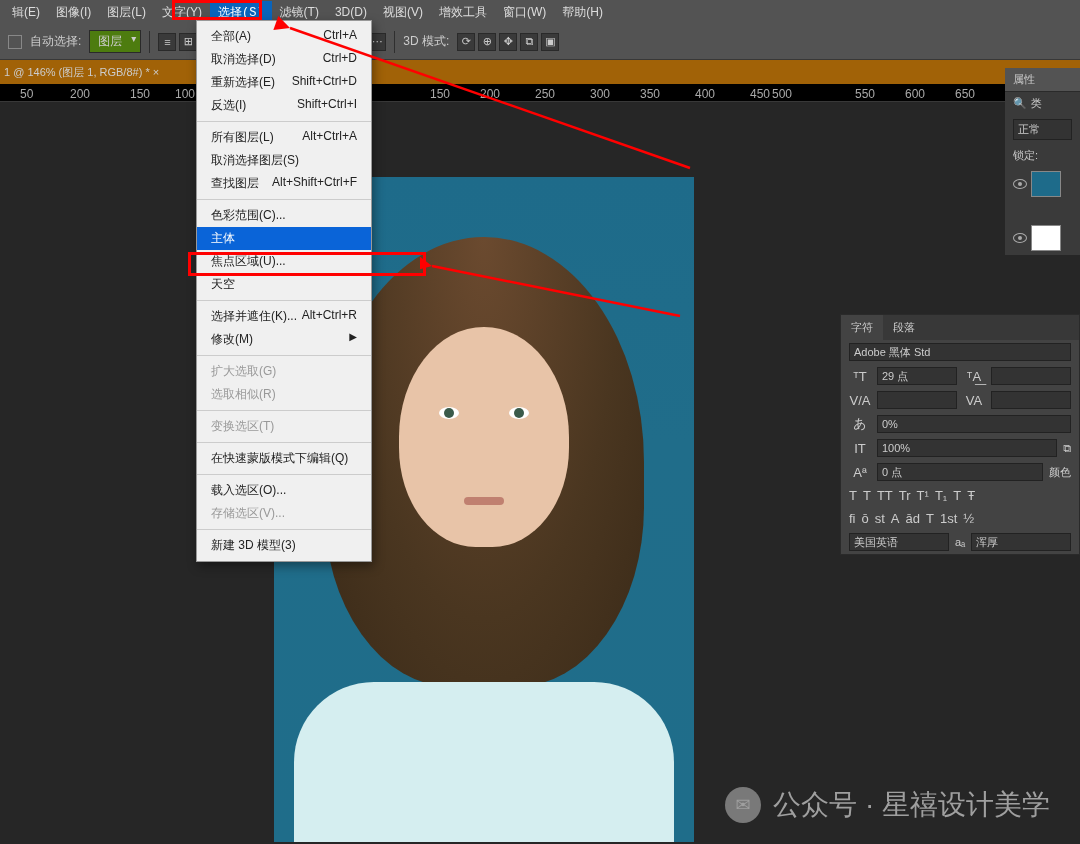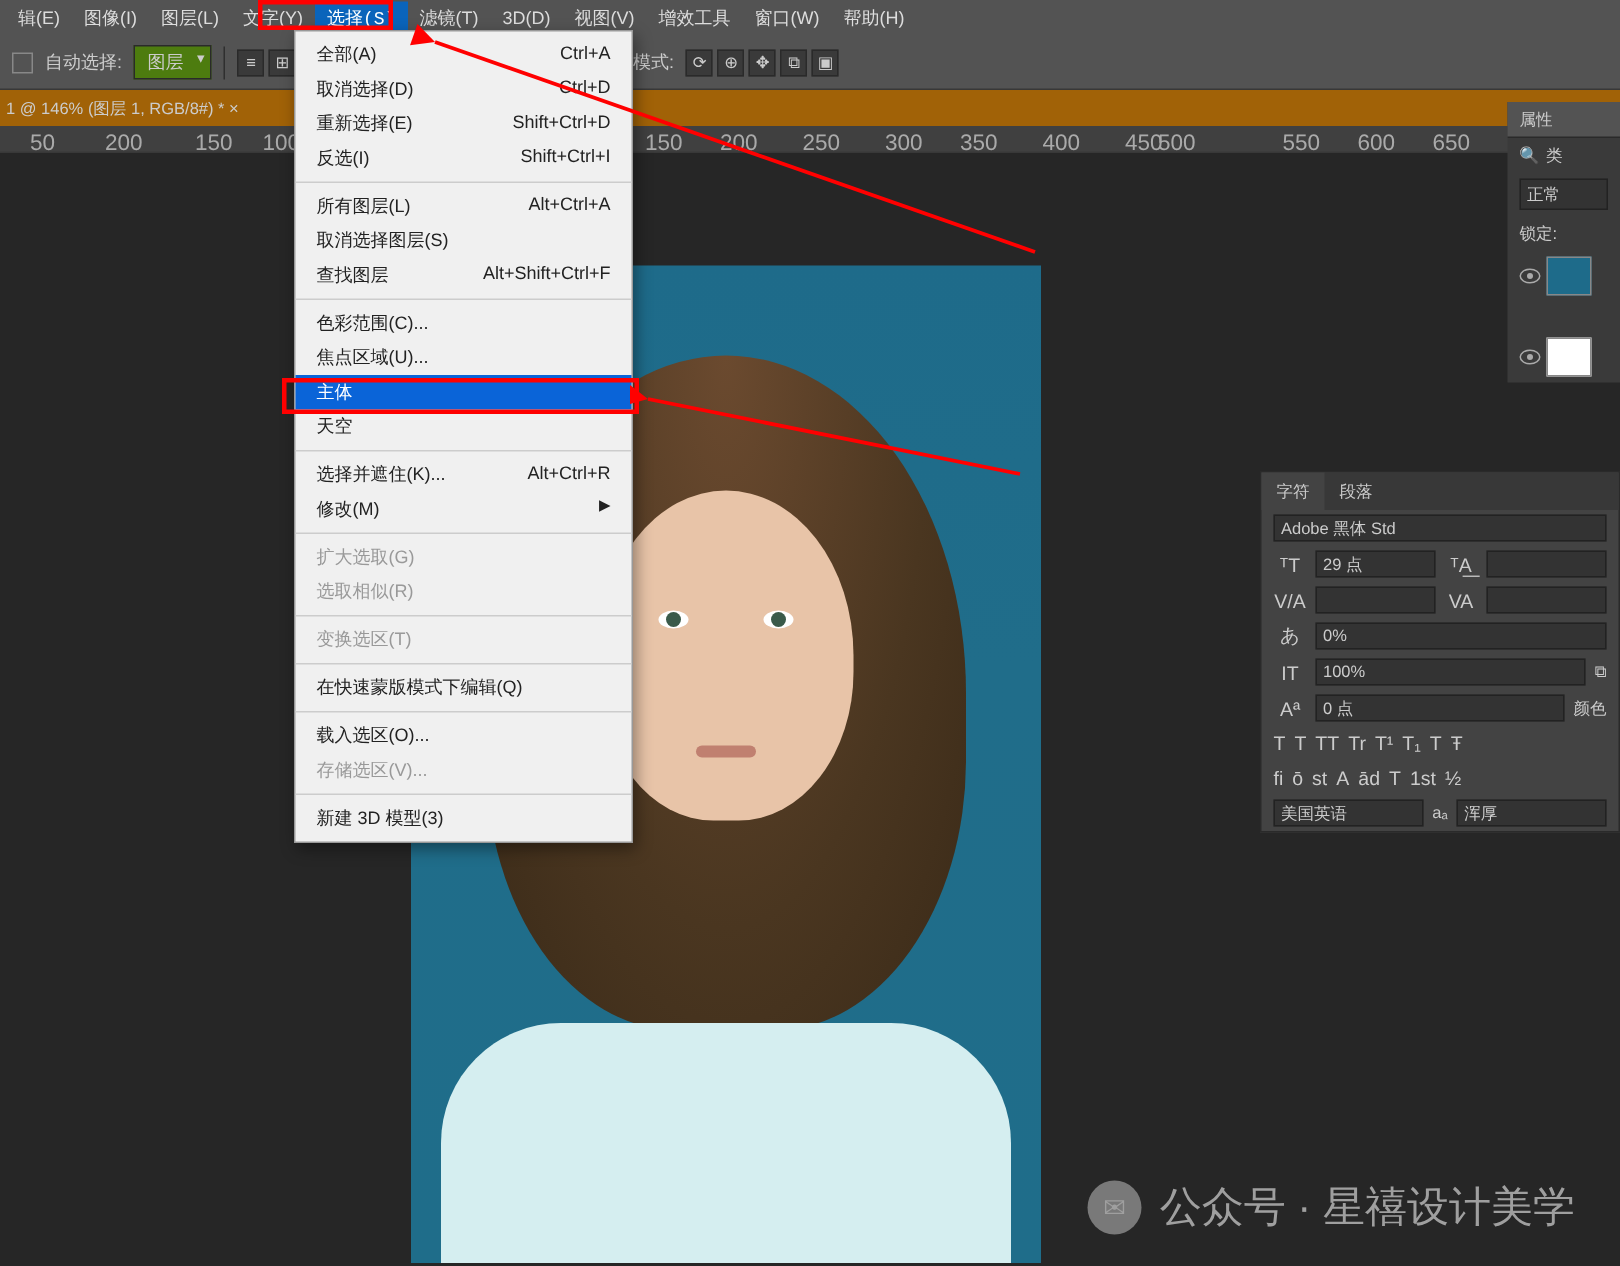--- a/index.html
+++ b/index.html
@@ -11,35 +11,35 @@
 
 .optbar { background: #535353; height: 36px; display: flex; align-items: center; padding: 0 8px; gap: 8px; font-size: 12px; color: #ccc; border-bottom: 1px solid #383838; }
 .checkbox { width: 14px; height: 14px; border: 1px solid #888; display: inline-block; }
 .dd { background: #4d7c0f; padding: 2px 18px 2px 8px; border: 1px solid #2a2a2a; position: relative; text-align: right; }
 .dd::after { content: "▾"; position: absolute; right: 4px; font-size: 10px; }
 .sep { width: 1px; height: 22px; background: #2f2f2f; }
 .ticon { width: 18px; height: 18px; background: #3a3a3a; border: 1px solid #2a2a2a; display: flex; align-items: center; justify-content: center; font-size: 11px; }
 
 .tabbar { background: #a16207; height: 24px; display: flex; align-items: center; font-size: 11px; color: #ccc; padding-left: 4px; }
 
-.ruler-h { background: #404040; height: 18px; display: flex; align-items: flex-end; font-size: 15px; color: #aaa; position: relative; border-bottom: 1px solid #383838; }
+.ruler-h { background: #000000; height: 18px; display: flex; align-items: flex-end; font-size: 12px; color: #aaa; position: relative; border-bottom: 1px solid #383838; }
 .ruler-h span { position: absolute; top: 3px; }
 
 .canvas-area { position: absolute; top: 102px; left: 0; right: 0; bottom: 0; background: #262626; }
 .portrait { position: absolute; left: 274px; top: 75px; width: 420px; height: 665px; background: linear-gradient(180deg,#1e6b8a 0%,#206d8a 40%,#1f6d8a 100%); overflow: hidden; }
 .head { position: absolute; left: 50%; top: 150px; transform: translateX(-50%); width: 170px; height: 220px; background: #e8c4a8; border-radius: 50% 50% 45% 45%; }
 .hair { position: absolute; left: 50%; top: 60px; transform: translateX(-50%); width: 320px; height: 450px; background: radial-gradient(ellipse at top,#6b4a2f 0%,#4a3620 60%,#3a2a18 100%); border-radius: 50% 50% 40% 40%; }
 .shirt { position: absolute; bottom: 0; left: 50%; transform: translateX(-50%); width: 380px; height: 160px; background: #d5eef0; border-radius: 80px 80px 0 0; }
 .eye { position: absolute; width: 20px; height: 12px; background: #fff; border-radius: 50%; top: 230px; }
 .eye.l { left: 165px; } .eye.r { left: 235px; }
 .pupil { width: 10px; height: 10px; background: #3a5a4a; border-radius: 50%; margin: 1px auto; }
 .mouth { position: absolute; width: 40px; height: 8px; background: #c08070; border-radius: 10px; left: 190px; top: 320px; }
 
 
-.dropdown { position: absolute; left: 196px; top: 20px; width: 226px; background: #f0f0f0; border: 1px solid #999; box-shadow: 2px 4px 10px rgba(0,0,0,.4); font-size: 12px; color: #222; z-index: 50; }
+.dropdown { position: absolute; left: 196px; top: 20px; width: 176px; background: #f0f0f0; border: 1px solid #999; box-shadow: 2px 4px 10px rgba(0,0,0,.4); font-size: 12px; color: #222; z-index: 50; }
 .dropdown .grp { padding: 4px 0; border-bottom: 1px solid #ccc; }
 .dropdown .grp:last-child { border-bottom: none; }
 .dropdown .row { display: flex; justify-content: space-between; padding: 3px 14px; cursor: pointer; white-space: nowrap; }
 .dropdown .row.sel { background: #0a64d8; color: #fff; }
 .dropdown .row.dis { color: #999; }
 .dropdown .row .arr { font-size: 10px; }
 
 
 .redbox { position: absolute; border: 3px solid #f00; z-index: 60; pointer-events: none; }
 .arrow { position: absolute; z-index: 55; }
@@ -181,25 +181,25 @@
       </div>
       <div class="row">
         <span>查找图层</span>
         <span>Alt+Shift+Ctrl+F</span>
       </div>
     </div>
     <div class="grp">
       <div class="row">
         <span>色彩范围(C)...</span>
       </div>
-      <div class="row">
-        <span>焦点区域(U)...</span>
-      </div>
       <div class="row sel">
         <span>主体</span>
+      </div>
+      <div class="row">
+        <span>焦点区域(U)...</span>
       </div>
       <div class="row">
         <span>天空</span>
       </div>
     </div>
     <div class="grp">
       <div class="row">
         <span>选择并遮住(K)...</span>
         <span>Alt+Ctrl+R</span>
       </div>

